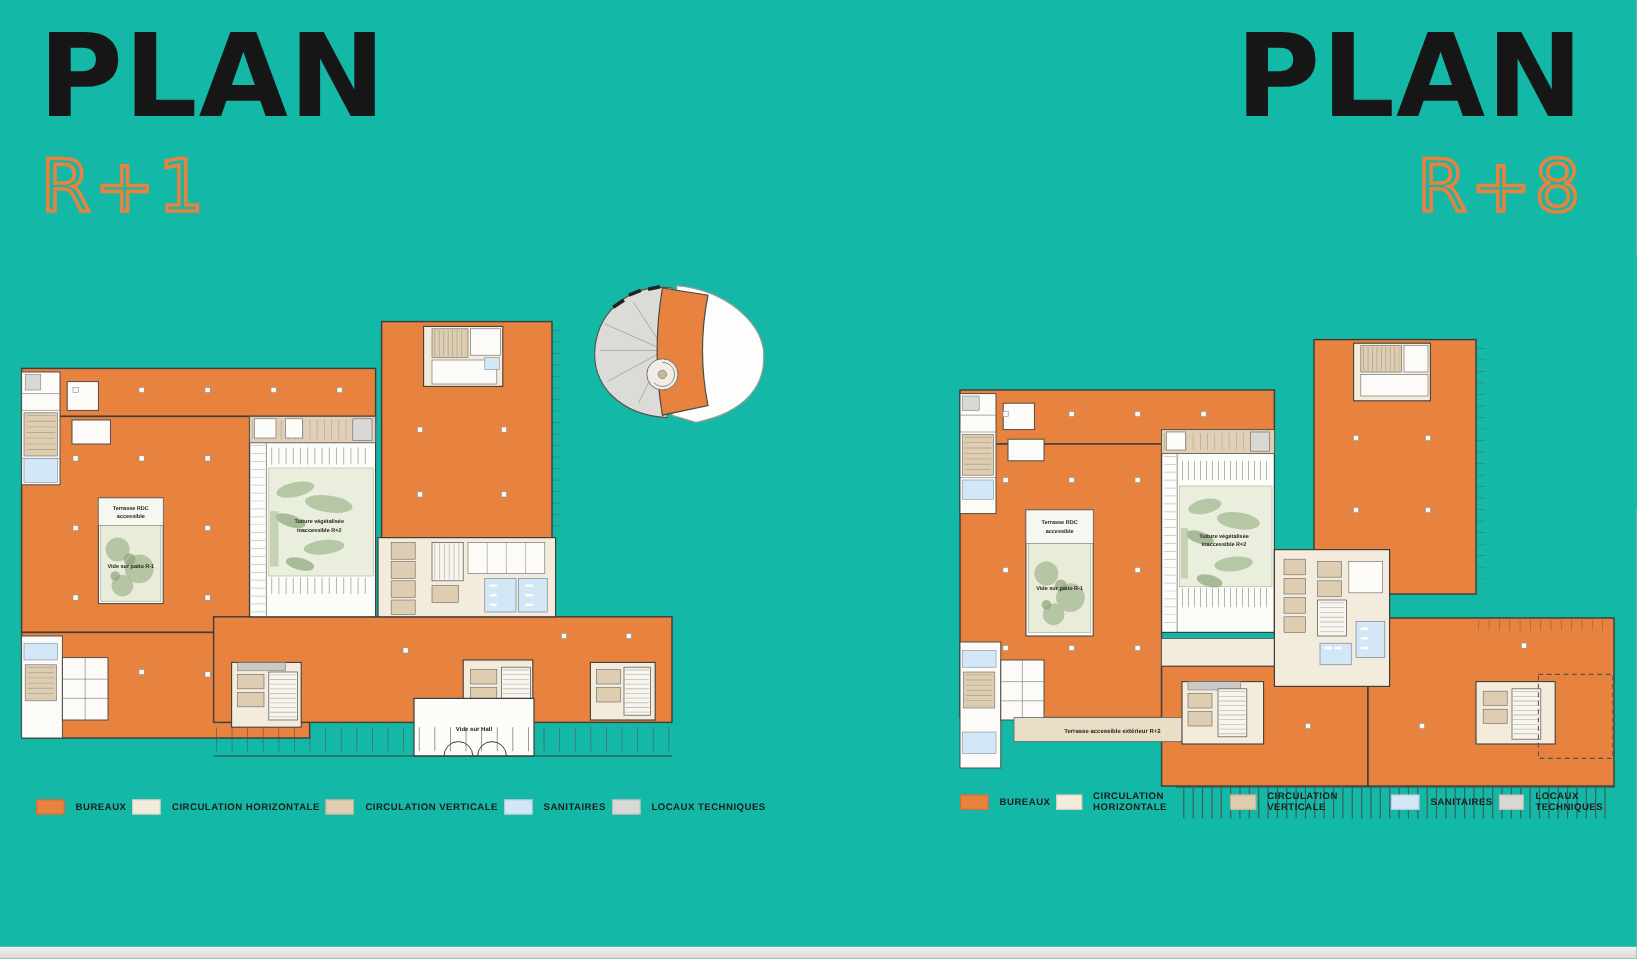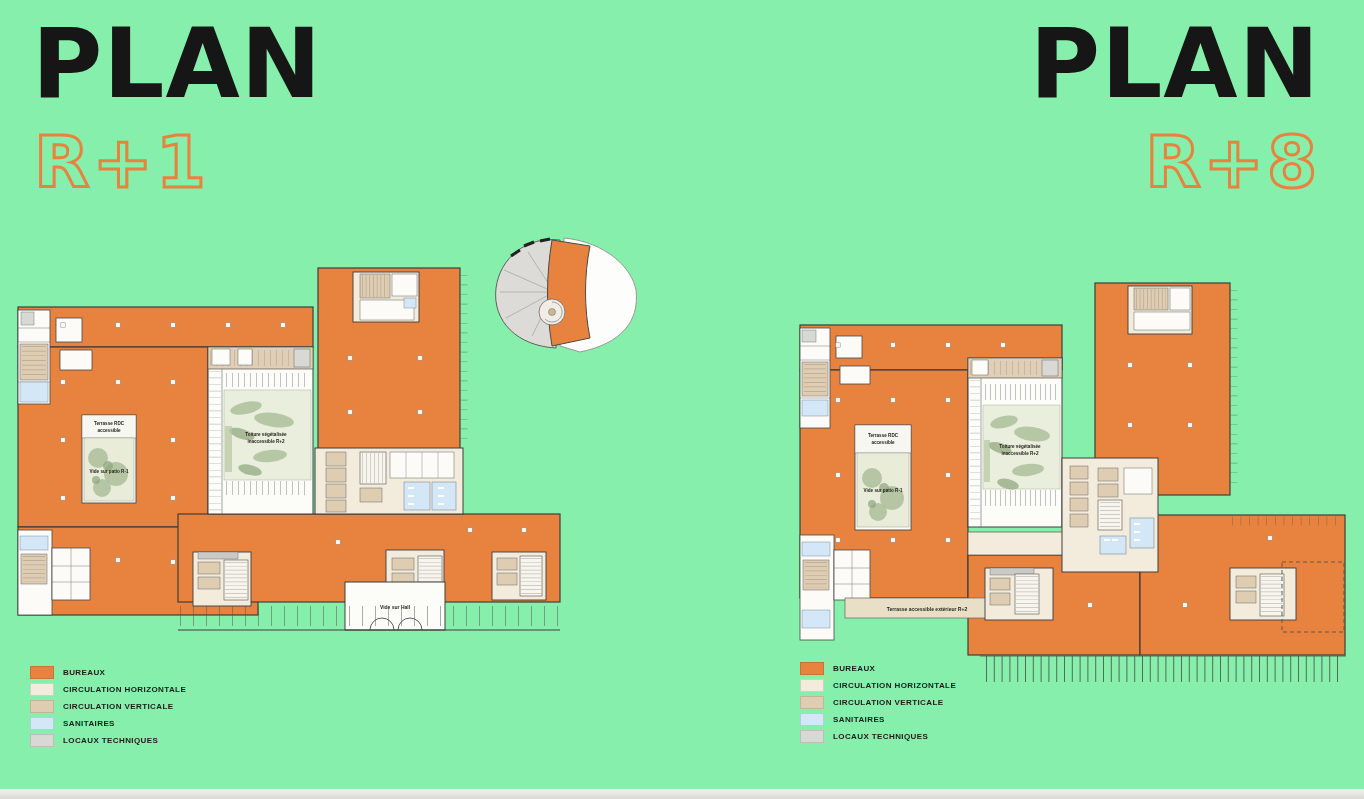--- a/index.html
+++ b/index.html
@@ -1,24 +1,24 @@
 <!DOCTYPE html>
 <html><head>
 <meta charset="utf-8">
 <style>
   html,body{margin:0;padding:0;background:#c9c8c5;}
-  .canvas{position:relative;width:1364px;height:799px;background:#86efac;overflow:hidden;
+  .canvas{position:relative;width:1364px;height:799px;background:#14b8a6;overflow:hidden;
           font-family:"Liberation Sans",sans-serif;}
   .title-plan{position:absolute;font-family:"DejaVu Sans",sans-serif;font-weight:700;
               font-size:96px;line-height:1;color:#161616;letter-spacing:1px;}
-  .title-level{position:absolute;font-family:"DejaVu Sans",sans-serif;font-weight:700;
-               font-size:72px;line-height:1;letter-spacing:3px;color:transparent;
+  .title-level{position:absolute;font-family:"DejaVu Sans",sans-serif;font-weight:400;
+               font-size:60px;line-height:1;letter-spacing:3px;color:transparent;
                -webkit-text-stroke:3px #E8823F;}
   .right-align{text-align:right;}
-  .legend{position:absolute;display:flex;flex-direction:column;gap:5px;}
+  .legend{position:absolute;display:flex;flex-direction:row;gap:5px;}
   .legend-item{display:flex;align-items:center;height:12px;}
   .swatch{width:22px;height:11px;margin-right:9px;border:0.5px solid rgba(0,0,0,0.12);}
   .legend-label{font-size:8px;font-weight:700;letter-spacing:0.4px;color:#1c1c1a;}
   svg.plan{position:absolute;}
   svg.plan text{font-family:"Liberation Sans",sans-serif;fill:#26251f;text-anchor:middle;}
   .lab5{font-size:5px;font-weight:700;}
   .lab45{font-size:4.6px;font-weight:700;}
   .page-edge{position:absolute;left:0;right:0;bottom:0;height:10px;
              background:linear-gradient(#F2F1EF,#D9D8D5);}
 </style>

